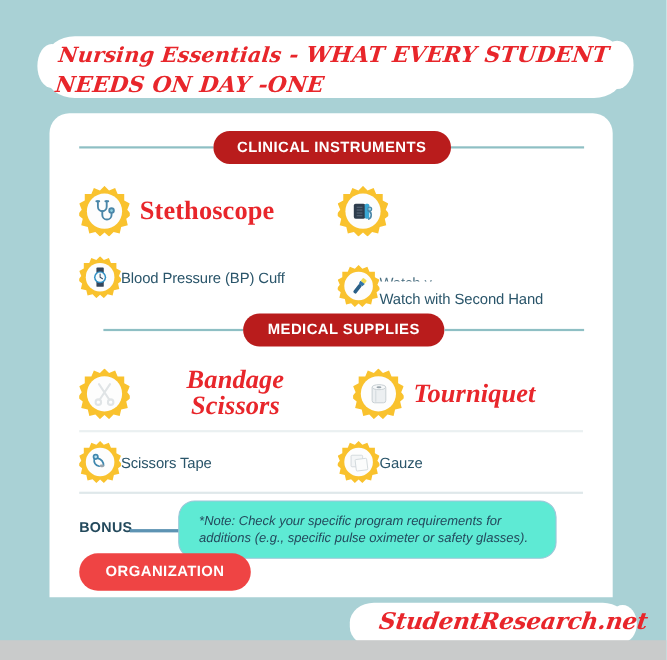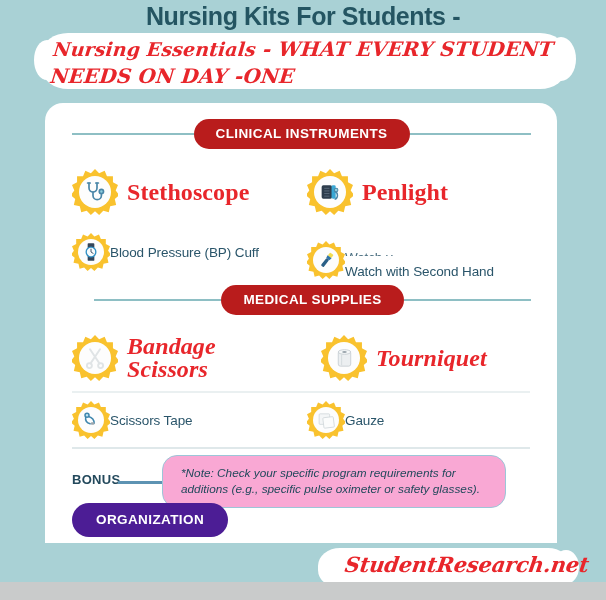--- a/index.html
+++ b/index.html
@@ -112,20 +112,21 @@
     display: flex; align-items: center; justify-content: center;
   }
 
   .label-major {
     font-family: "Liberation Serif", serif;
     color: #e8262b;
     font-size: 24px; font-weight: bold;
     line-height: 23px;
     margin-left: 9px;
     letter-spacing: 0.1px;
+    text-align: center;
   }
   .label-minor {
     color: #2a556a;
     font-size: 13.5px;
     letter-spacing: -0.1px;
   }
   .label-minor.stacked { position: relative; }
   .ghost {
     position: absolute; top: -14px; left: 0;
     color: #2a556a; font-size: 13.5px;
@@ -146,35 +147,35 @@
     position: absolute; left: 27px; top: 17px;
     font-size: 13px; font-weight: bold; letter-spacing: 0.3px;
     color: #23495c;
   }
   .bonus-connector {
     position: absolute; left: 73px; top: 26px; width: 45px; height: 2.5px;
     background: #5d93b3;
   }
   .callout {
     position: absolute; left: 117px; top: 0; width: 344px;
-    background: #f9a8d4;
+    background: #5eead4;
     border: 1.5px solid #9cc6d8;
     border-radius: 15px;
     padding: 9px 14px 10px 18px;
   }
   .callout p {
     font-size: 11.8px; line-height: 16px;
     font-style: italic;
     color: #23495c;
   }
 
   .org-wrap { position: absolute; left: 27px; top: 400px; }
   .org-pill {
     display: inline-block;
-    background: #4c1d95; color: #fff;
+    background: #ef4444; color: #fff;
     font-size: 13.5px; font-weight: bold; letter-spacing: 0.4px;
     padding: 9px 24px 10px;
     border-radius: 19px;
   }
 
   
   .footer-blob {
     position: absolute; left: 318px; top: 548px; width: 252px; height: 40px;
     background: #ffffff; border-radius: 22px / 18px;
   }
@@ -188,21 +189,20 @@
     font-style: italic; font-weight: bold;
     color: #e8262b; font-size: 21px;
     transform: skewX(-8deg);
     letter-spacing: -0.2px;
   }
 </style>
 </head>
 <body>
 
 <div class="header">
-  <div class="title">Nursing Kits For Students -</div>
   <div class="subtitle-blob"></div>
   <div class="subtitle">
     <span class="lead">Nursing Essentials</span><span> - WHAT EVERY STUDENT NEEDS ON DAY -ONE</span>
   </div>
 </div>
 
 <div class="card">
 
   <div class="section-head" style="margin-top:14px;">
     <div class="rule left"></div>
@@ -238,21 +238,20 @@
         <span class="glyph">
           <svg width="25" height="25" viewBox="0 0 24 24">
             <rect x="3.5" y="5" width="10" height="13" rx="1.6" fill="#2e3d4d"></rect>
             <rect x="13" y="5" width="4" height="13" rx="1.4" fill="#3aa7d4"></rect>
             <path d="M6 8h5M6 10.5h5M6 13h5M6 15.5h5" stroke="#5b6b7c" stroke-width="0.9"></path>
             <path d="M16 11c3.5 1 3.5 6 0.5 7.4" stroke="#4a86a8" stroke-width="1.4" fill="none" stroke-linecap="round"></path>
             <circle cx="17.4" cy="9.6" r="1.7" fill="#8fd0e0" stroke="#4a86a8" stroke-width="1"></circle>
           </svg>
         </span>
       </div>
-      <div class="label-major">Penlight</div>
     </div>
   </div>
 
   <div class="row minor">
     <div class="cell pad-l">
       <div class="badge small">
         <svg class="burst" viewBox="0 0 100 100">
           <polygon fill="#f9c22e" points="50,0 59,9 71,4 76,16 89,16 89,29 100,35 95,47 103,57 93,65 96,78 83,81 80,94 68,91 59,100 50,92 41,100 32,91 20,94 17,81 4,78 7,65 -3,57 5,47 0,35 11,29 11,16 24,16 29,4 41,9"></polygon>
         </svg>
         <div class="disc"></div>

